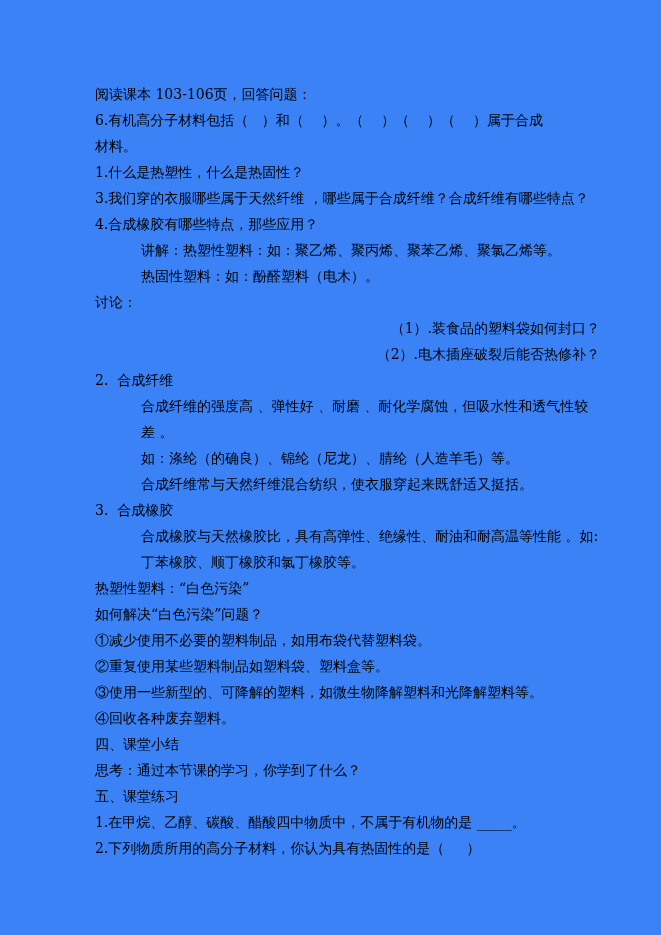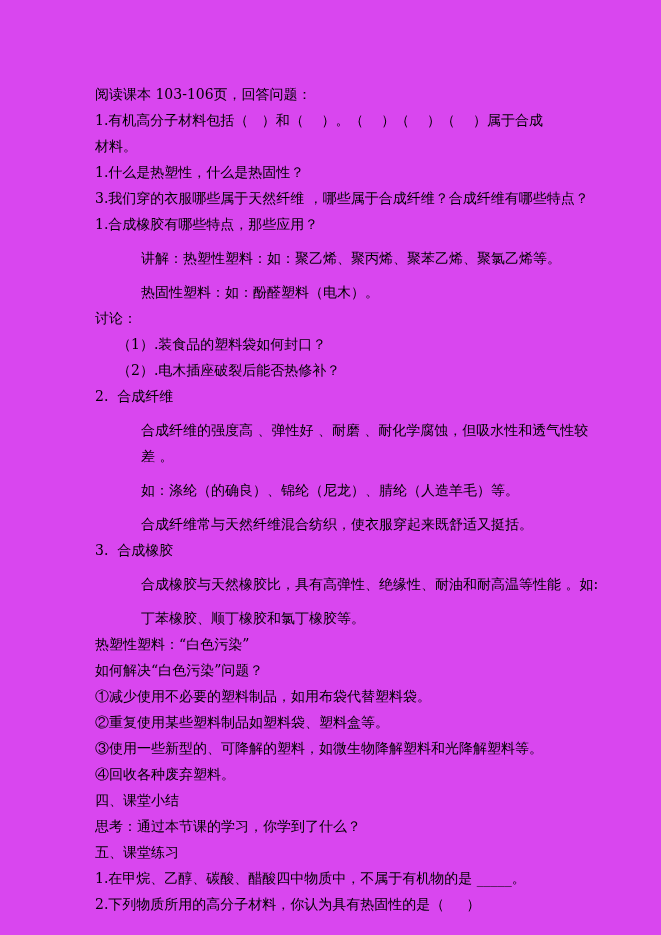--- a/index.html
+++ b/index.html
@@ -5,51 +5,51 @@
   * { margin: 0; padding: 0; box-sizing: border-box; }
   html, body {
     width: 661px;
     height: 935px;
     background: #ffffff;
   }
   .page {
     position: relative;
     width: 661px;
     height: 935px;
-    background: #d946ef;
+    background: #3b82f6;
     overflow: hidden;
   }
   .doc {
     position: absolute;
     left: 95px;
     top: 81px;
     width: 505px;
     font-family: "DejaVu Serif", "Liberation Serif", serif;
     font-size: 14px;
     color: #000000;
   }
   .line {
     line-height: 26px;
     white-space: pre-wrap;
     letter-spacing: 0;
   }
-  .ind1 { padding-left: 22px; }
-  .ind2 { padding-left: 46px; margin-top: 8px; }
+  .ind1 { padding-left: 22px; text-align: right; }
+  .ind2 { padding-left: 46px; }
 </style>
 </head>
 <body>
 
 <div class="page">
   <div class="doc">
     <div class="line">阅读课本 103-106页，回答问题：</div>
-    <div class="line">1.有机高分子材料包括（   ）和（    ）。（    ）（    ）（    ）属于合成</div>
+    <div class="line">6.有机高分子材料包括（   ）和（    ）。（    ）（    ）（    ）属于合成</div>
     <div class="line">材料。</div>
     <div class="line">1.什么是热塑性，什么是热固性？</div>
     <div class="line">3.我们穿的衣服哪些属于天然纤维 ，哪些属于合成纤维？合成纤维有哪些特点？</div>
-    <div class="line">1.合成橡胶有哪些特点，那些应用？</div>
+    <div class="line">4.合成橡胶有哪些特点，那些应用？</div>
     <div class="line ind2">讲解：热塑性塑料：如：聚乙烯、聚丙烯、聚苯乙烯、聚氯乙烯等。</div>
     <div class="line ind2">热固性塑料：如：酚醛塑料（电木）。</div>
     <div class="line">讨论：</div>
     <div class="line ind1">（1）.装食品的塑料袋如何封口？</div>
     <div class="line ind1">（2）.电木插座破裂后能否热修补？</div>
     <div class="line">2.  合成纤维</div>
     <div class="line ind2">合成纤维的强度高 、弹性好 、耐磨 、耐化学腐蚀，但吸水性和透气性较差 。</div>
     <div class="line ind2">如：涤纶（的确良）、锦纶（尼龙）、腈纶（人造羊毛）等。</div>
     <div class="line ind2">合成纤维常与天然纤维混合纺织，使衣服穿起来既舒适又挺括。</div>
     <div class="line">3.  合成橡胶</div>

